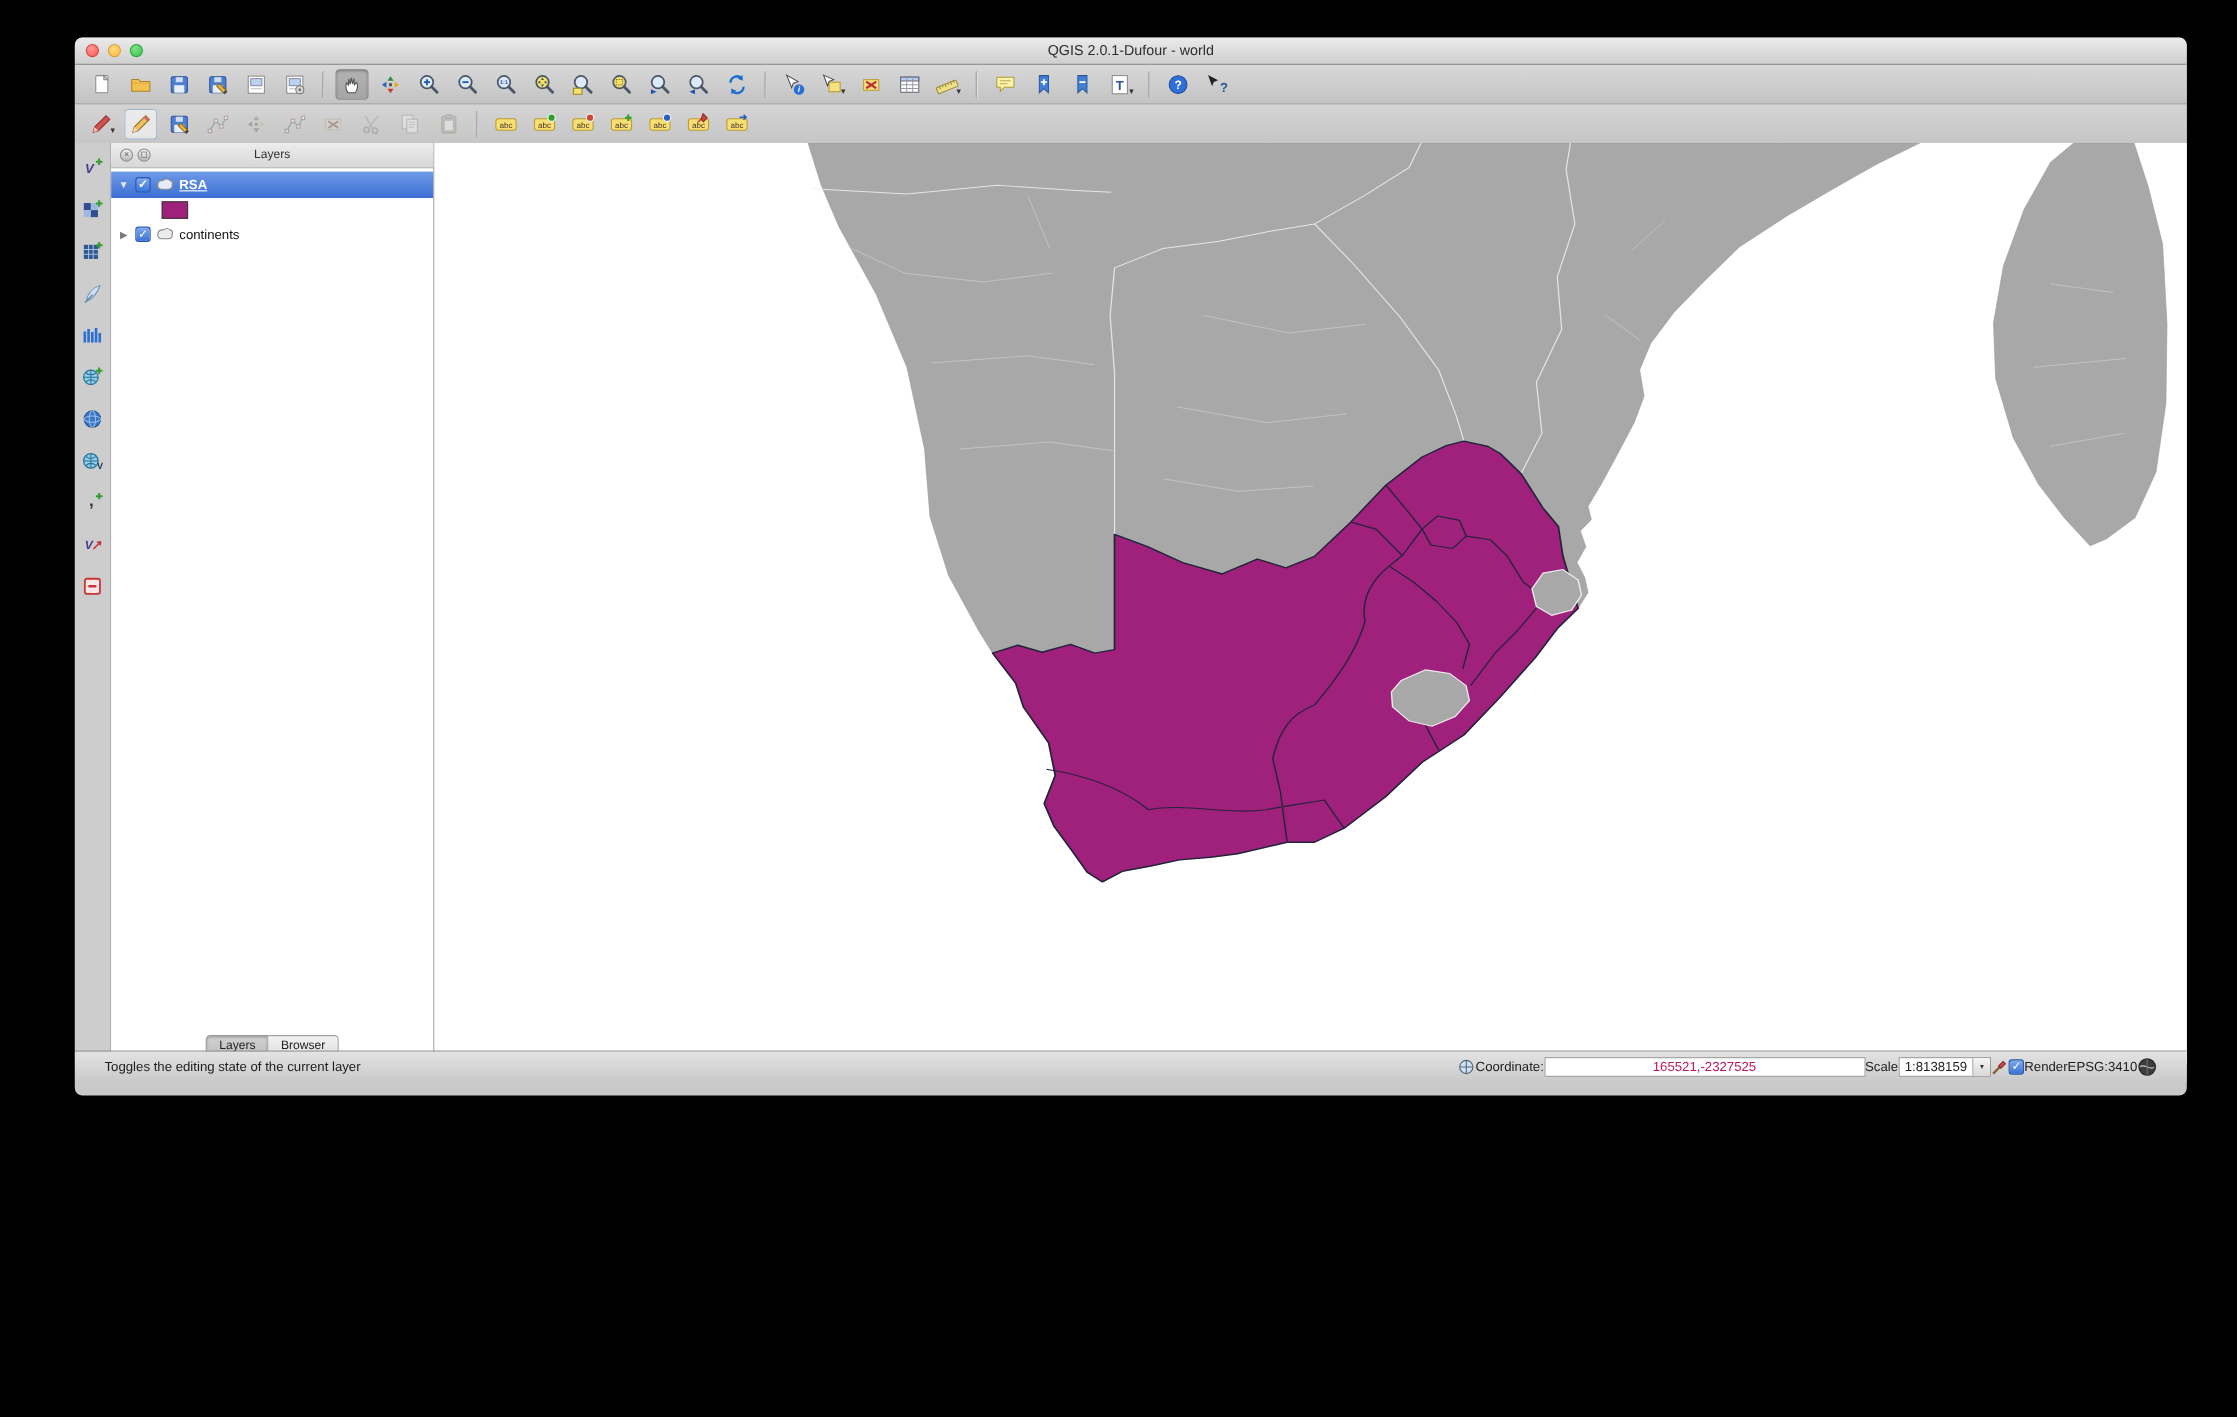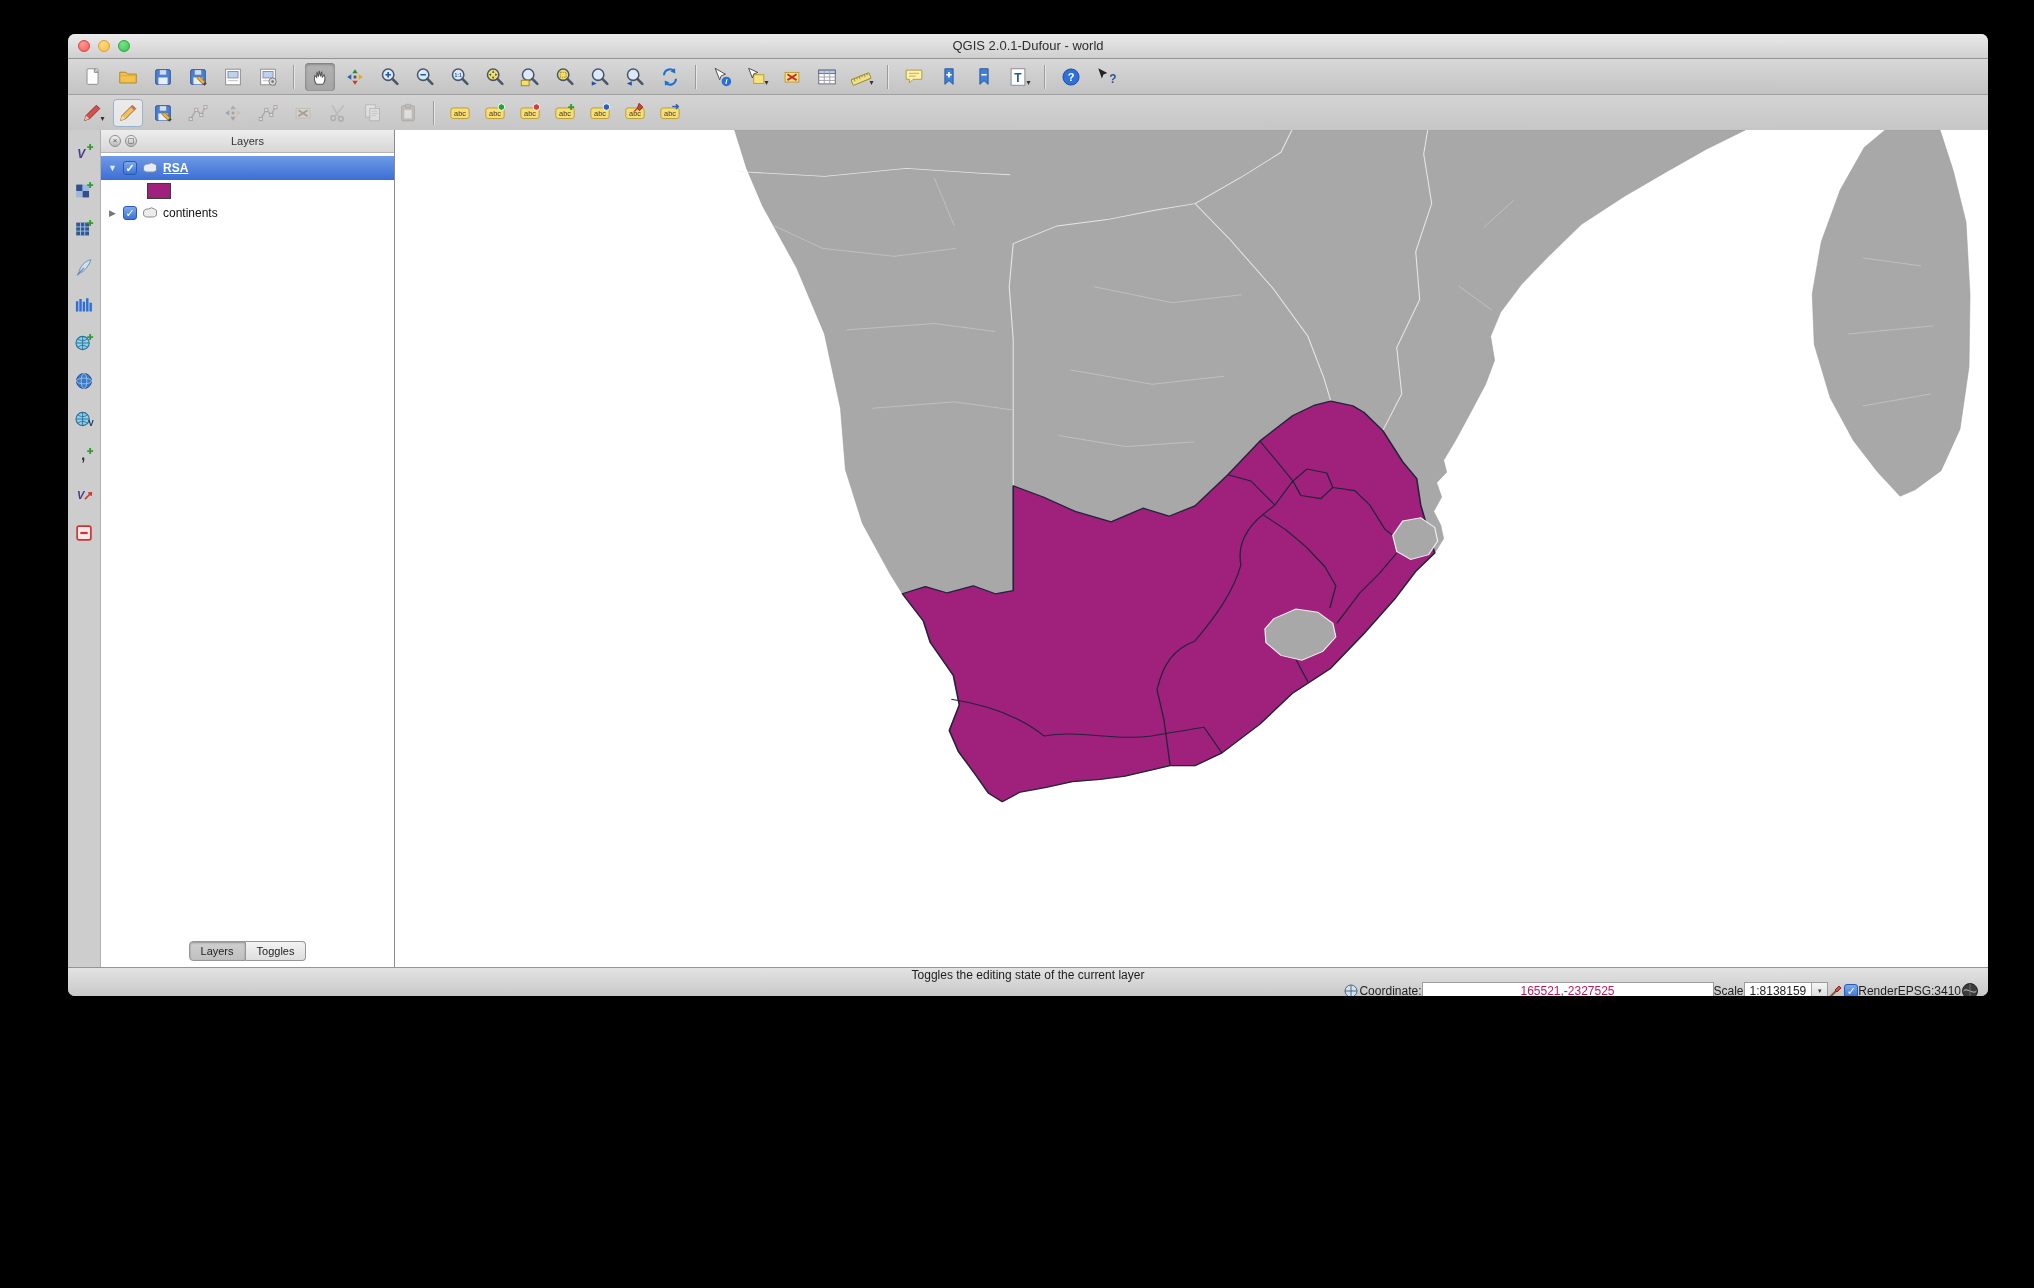--- a/index.html
+++ b/index.html
@@ -59,23 +59,23 @@
   .swatch { width:22px; height:14px; border:1px solid #3c3c3c; }
   #panel-tabs { display:flex; justify-content:center; padding:4px 0 7px; flex:0 0 auto; }
   .ptab { font-size:11px; padding:3px 11px; border:1px solid #979797; background:linear-gradient(#f3f3f3,#dedede); color:#222; }
   .ptab.active { background:linear-gradient(#d0d0d0,#c0c0c0); box-shadow:inset 0 1px 2px rgba(0,0,0,.3); }
   .ptab:first-child { border-radius:4px 0 0 4px; }
   .ptab + .ptab { border-left:none; border-radius:0 4px 4px 0; }
   
   #map { flex:1 1 auto; background:#fff; position:relative; }
   #map svg { display:block; width:100%; height:100%; }
   
-  #statusbar { position:absolute; left:0; right:0; bottom:0; height:28px;
+  #statusbar { position:absolute; left:0; right:0; bottom:12px; height:28px;
                background:linear-gradient(#e3e3e3,#c9c9c9); border-top:1px solid #959595;
-               display:flex; align-items:center; font-size:12px; color:#1d1d1d; padding:0 9px;flex-direction:column; }
+               display:flex; align-items:center; font-size:12px; color:#1d1d1d; padding:0 27px; }
   #status-msg { white-space:nowrap; }
   #status-right { margin-left:auto; display:flex; align-items:center; gap:0; }
   #coord-input { width:292px; height:18px; border:1px solid #9d9d9d; background:#fff; text-align:center;
                  font-size:12px; font-family:inherit; color:#be185d; box-sizing:border-box; }
   .scale-combo { display:flex; align-items:center; border:1px solid #9d9d9d; background:#fff; height:18px; box-sizing:border-box; }
   .scale-combo .val { padding:0 5px; font-size:12px; }
   .scale-combo .ddb { width:15px; height:100%; background:linear-gradient(#f5f5f5,#d8d8d8); border-left:1px solid #a8a8a8;
                       font-size:7px; display:flex; align-items:center; justify-content:center; color:#333; }
   svg text { font-family:"Liberation Sans", sans-serif; }
 </style>
@@ -637,21 +637,21 @@
             <span class="icon-wrap">
               <svg width="16" height="12" viewBox="0 0 16 12">
                 <path d="M1.5 6 Q1.5 1.5 6.5 2 Q9.5 -0.5 12.5 2 Q15.5 2.5 14.5 6 Q15 10 10.5 10 L5.5 10 Q1 10 1.5 6 Z" fill="#ececec" stroke="#8a8a8a"></path>
               </svg>
             </span>
             <span class="llabel">continents</span>
           </div>
         </div>
       <div id="panel-tabs">
           <div class="ptab active">Layers</div>
-          <div class="ptab">Toggles</div>
+          <div class="ptab">Browser</div>
         </div>
     </div>
 
     <div id="map">
       <svg viewBox="0 0 1595 1048" preserveAspectRatio="none">
         <rect x="0" y="0" width="1595" height="1048" fill="#ffffff"></rect>
         <g>
           <path stroke="#9b9b9b" stroke-width="0.6" d="M340 0 L352 48 L368 95 L402 172 L430 255 L446 348 L451 425 L468 492 L496 556 L508 580 L529 614 L536 641 L559 682 L565 719 L555 751 L564 777 L581 806 L594 829 L608 840 L626 828 L652 822 L678 815 L706 812 L731 808 L776 795 L801 795 L828 779 L866 743 L899 704 L937 673 L970 630 L1002 585 L1022 552 L1041 529 L1050 511 L1047 494 L1040 477 L1048 459 L1043 441 L1053 428 L1050 413 L1062 388 L1075 358 L1092 318 L1101 288 L1097 258 L1107 228 L1128 193 L1155 158 L1188 118 L1231 83 L1272 53 L1313 24 L1352 0 Z" fill="#a8a8a8"></path>
           <path stroke="#9b9b9b" stroke-width="0.6" d="M1492 0 L1471 22 L1447 75 L1428 140 L1419 205 L1421 268 L1437 335 L1460 388 L1484 427 L1507 458 L1522 450 L1548 426 L1567 374 L1576 296 L1577 206 L1573 115 L1560 50 L1547 0 Z" fill="#a8a8a8"></path>
           <path fill="none" stroke-width="1.1" opacity="0.85" d="M619 445 L619 262 L615 196 L619 142 M619 142 L663 120 L713 112 L762 100 L801 92 M801 92 L836 137 L879 198 L914 258 L930 310 L937 339 M989 376 L1008 330 L1003 272 L1026 212 L1022 152 L1038 92 L1030 30 L1034 0 M344 52 L430 58 L512 48 L584 54 L616 56 M801 92 L846 60 L887 28 L898 0" stroke="#f0f0f0"></path>

